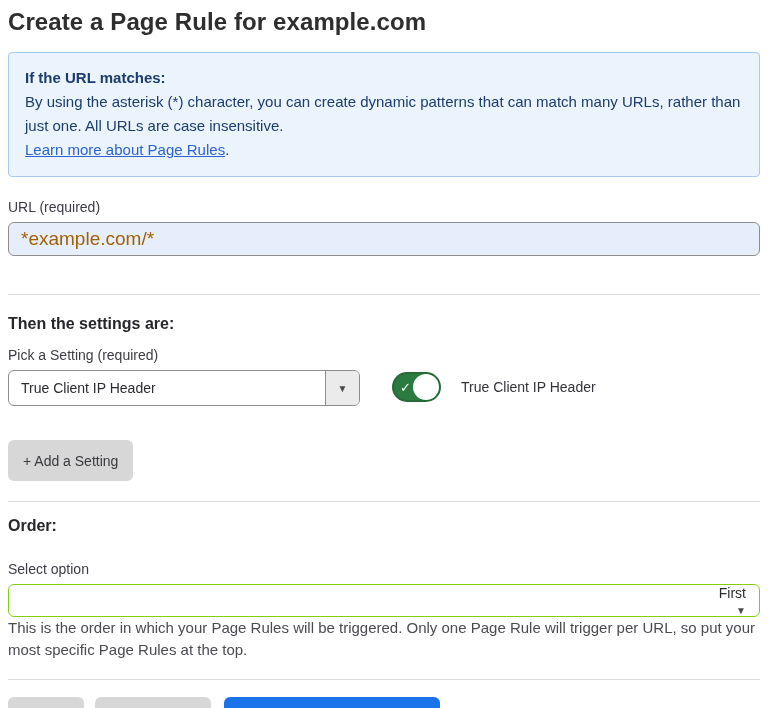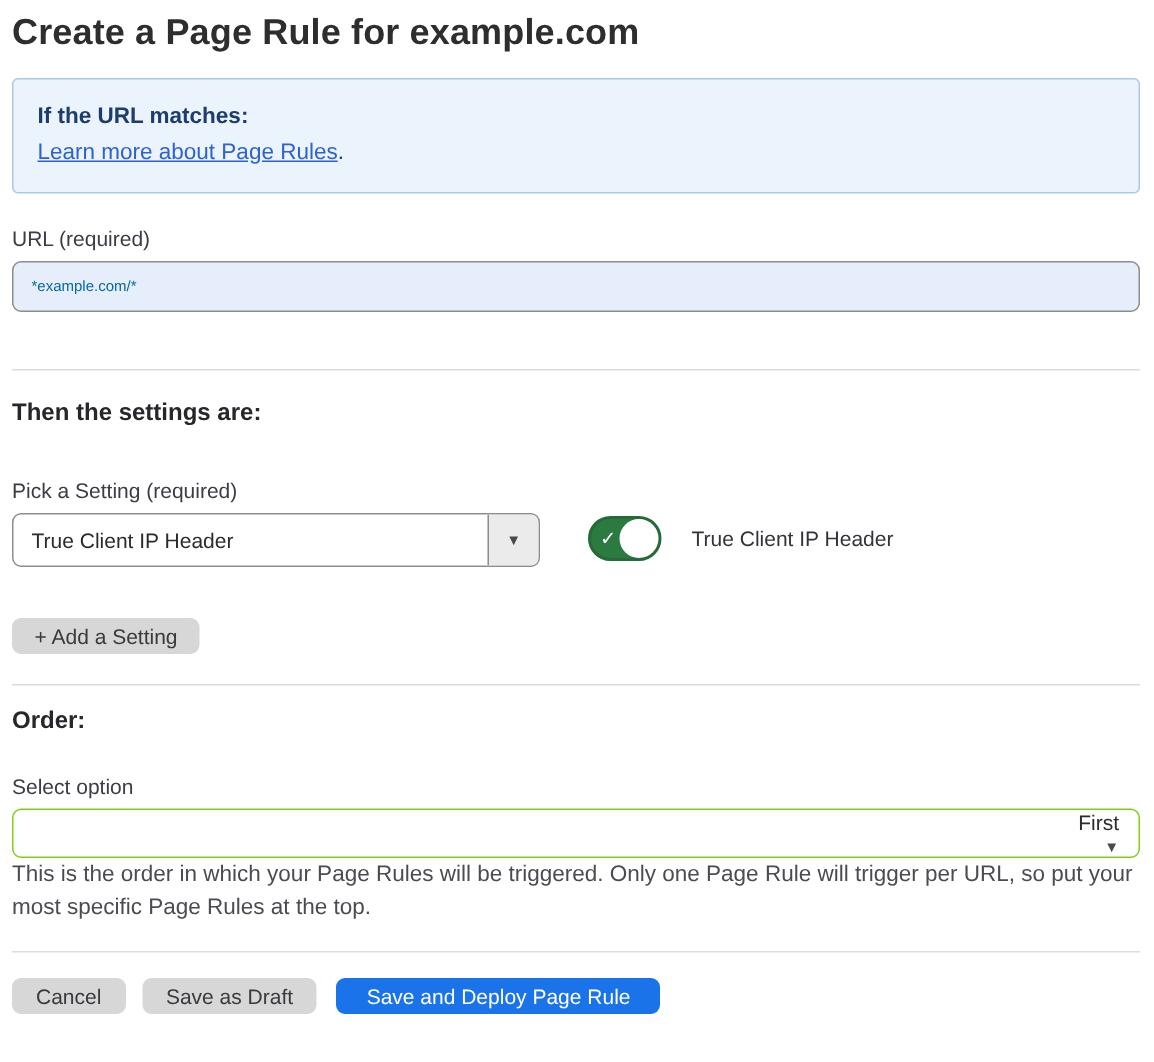--- a/index.html
+++ b/index.html
@@ -50,37 +50,37 @@
   }
   
   .url-input {
     width: 100%;
     height: 34px;
     background: #e7eefb;
     border: 1px solid #8d8d8d;
     border-radius: 6px;
     padding: 16px 12px;
     font-family: "Liberation Sans", "DejaVu Sans", sans-serif;
-    font-size: 10px;
-    color: #0369a1;
+    font-size: 19px;
+    color: #a16207;
     outline: none;
   }
   .divider {
     border: none;
     border-top: 1px solid #dcdcdc;
     margin: 0;
   }
   .divider-1 { margin: 38px 0 20px 0; }
   .divider-2 { margin: 20px 0 15px 0; }
   .divider-3 { margin: 18px 0 17px 0; }
   .section-heading {
     font-size: 16px;
     font-weight: bold;
     color: #26262b;
-    margin-bottom: 34px;
+    margin-bottom: 14px;
   }
   .section-heading-order { margin-bottom: 26px; }
   
   .setting-row {
     display: flex;
     align-items: center;
     gap: 32px;
   }
   .fake-select {
     display: flex;
@@ -149,21 +149,21 @@
   }
   .toggle-label {
     font-size: 14px;
     color: #33333a;
   }
   
   .btn {
     display: inline-flex;
     align-items: center;
     justify-content: center;
-    height: 24px;
+    height: 41px;
     border: none;
     border-radius: 6px;
     font-family: "Liberation Sans", "DejaVu Sans", sans-serif;
     font-size: 14px;
     cursor: pointer;
     padding: 0 16px;
   }
   .btn-gray {
     background: #d7d7d7;
     color: #39393e;
@@ -211,20 +211,21 @@
 </style>
 </head>
 <body>
 
 
 
 <h1 class="page-title">Create a Page Rule for example.com</h1>
 
 <div class="info-box">
   <div class="info-heading">If the URL matches:</div>
+  <div class="info-body">By using the asterisk (*) character, you can create dynamic patterns that can match many URLs, rather than just one. All URLs are case insensitive.</div>
   <div><a class="info-link">Learn more about Page Rules</a><span class="info-link-suffix">.</span></div>
 </div>
 
 <label class="field-label">URL (required)</label>
 <input class="url-input" type="text" value="*example.com/*" style="">
 
 <hr class="divider divider-1">
 
 <div class="section-heading">Then the settings are:</div>
 

